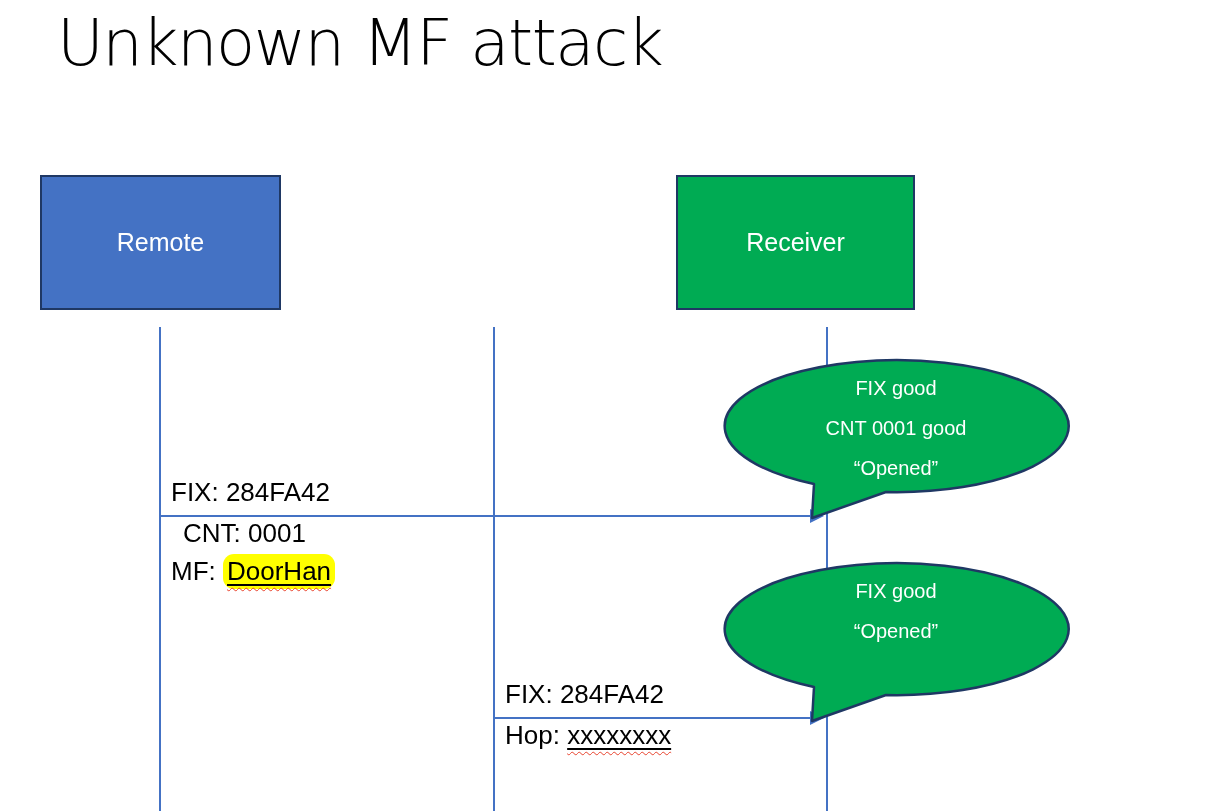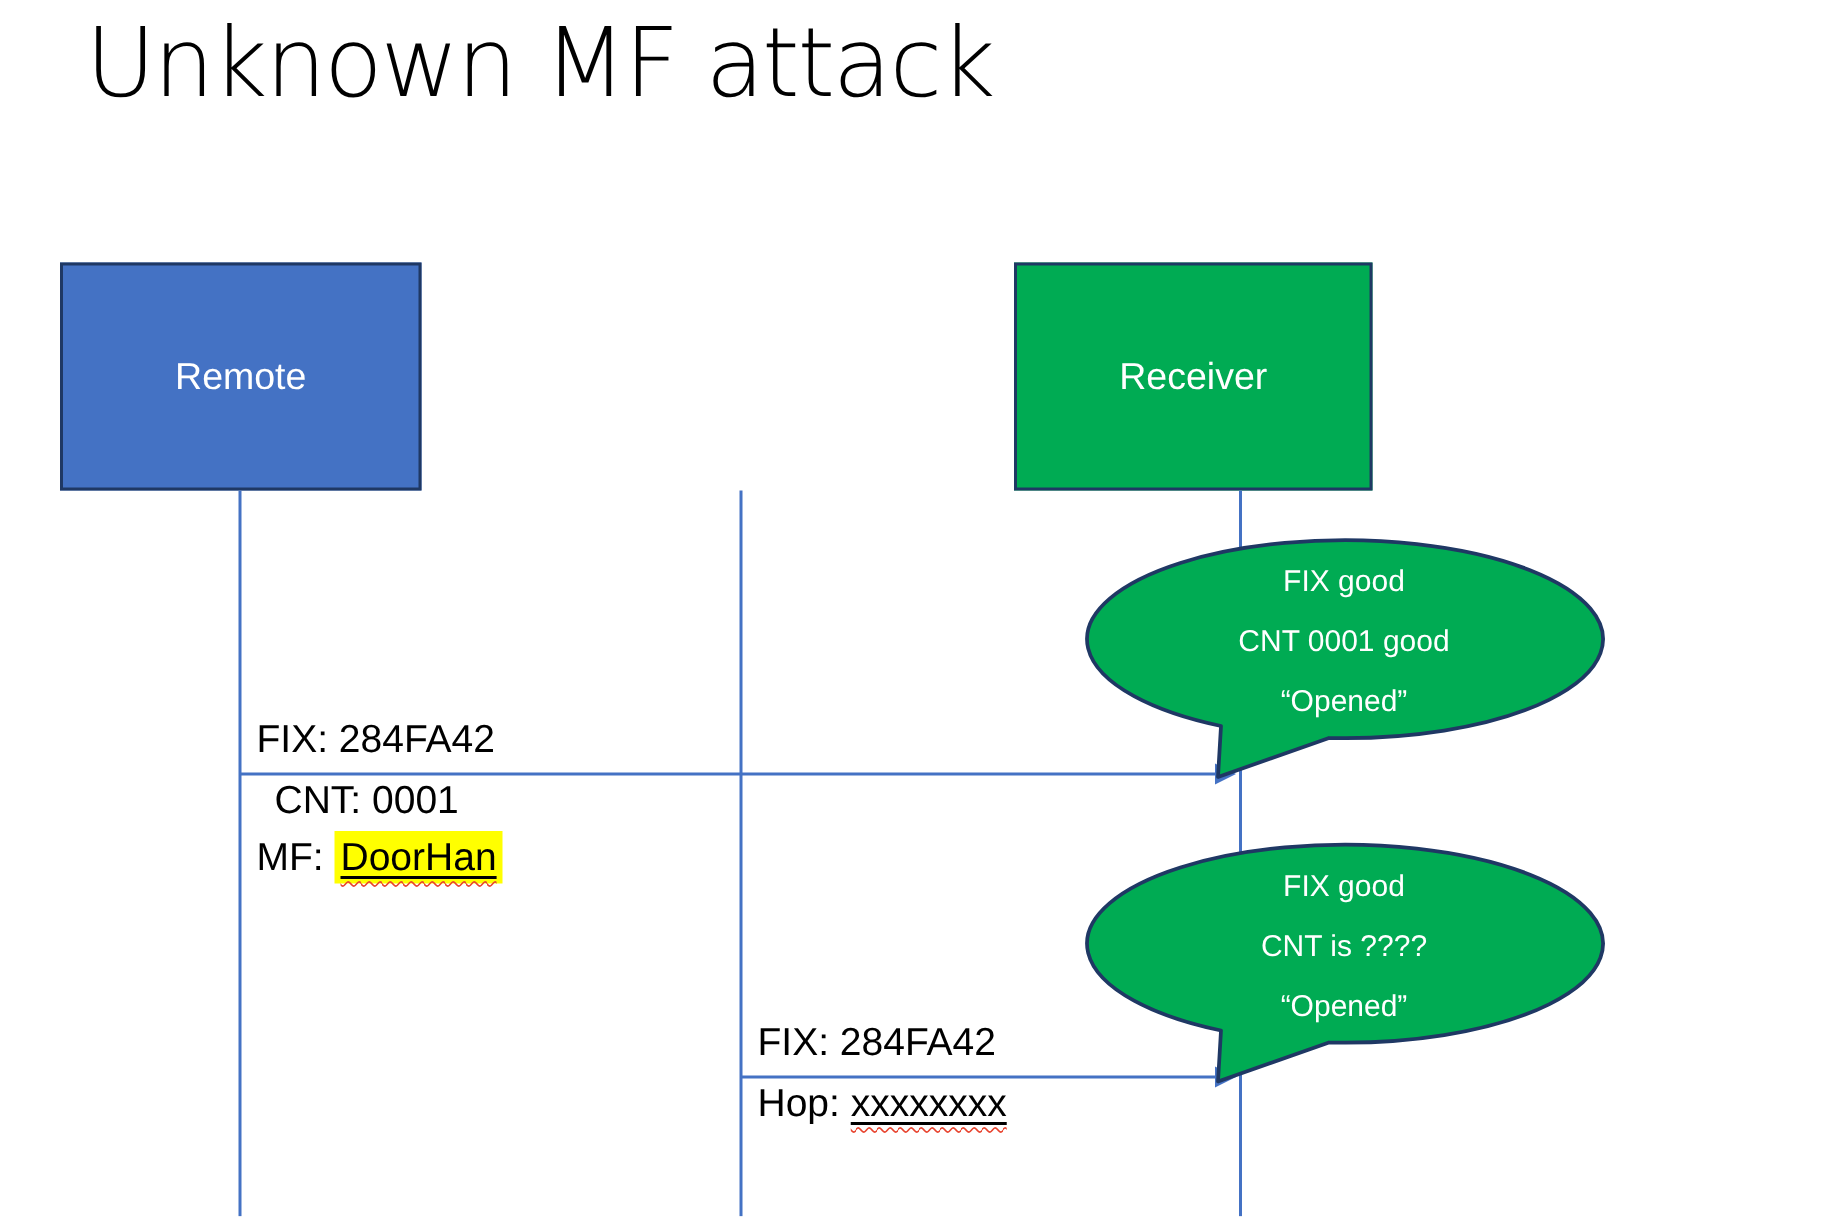--- a/index.html
+++ b/index.html
@@ -7,21 +7,21 @@
     position:relative;width:1216px;height:811px;background:#ffffff;
     overflow:hidden;font-family:"Liberation Sans",sans-serif;
   }
   .title{
     position:absolute;left:57px;top:6px;margin:0;
     font-family:"DejaVu Sans","Liberation Sans",sans-serif;
     font-weight:200;font-size:64px;letter-spacing:-1.5px;color:#000;
     white-space:nowrap;
   }
   .actor{
-    position:absolute;top:175px;height:152px;
+    position:absolute;top:175px;height:135px;
     border:2px solid #1F3864;box-sizing:border-box;
     display:flex;align-items:center;justify-content:center;
     color:#fff;font-size:25px;
   }
   .actor-remote{left:40px;width:241px;}
   .actor-flipper{left:374px;width:240px;}
   .actor-receiver{left:676px;width:239px;}
   .lifeline{
     position:absolute;top:327px;height:484px;width:2px;z-index:1;
   }
@@ -71,21 +71,21 @@
   <div class="arrow-line" style="left: 160px; top: 515px; width: 652px; background-color: rgb(68, 114, 196);"></div>
   <div class="arrow-head" style="left: 810px; top: 509px; border-left-color: rgb(68, 114, 196);"></div>
 
   <div class="msg-line" style="left:171px;top:477px;">
     <span>FIX: 284FA42</span>
   </div>
   <div class="msg-line" style="left:171px;top:518px;margin-left:12px;">
     <span>CNT: 0001</span>
   </div>
   <div class="msg-line" style="left:171px;top:556px;">
-    <span>MF: </span><span class="hl u-solid" style="background-color: rgb(255, 255, 0);"><span class="u-wavy">DoorHan</span></span>
+    <span>MF: </span><span class="hl u-solid" style="background-color: rgb(255, 255, 0); border-radius: 11px;"><span class="u-wavy">DoorHan</span></span>
   </div>
 
   <div class="arrow-line" style="left: 494px; top: 717px; width: 318px; background-color: rgb(68, 114, 196);"></div>
   <div class="arrow-head" style="left: 810px; top: 711px; border-left-color: rgb(68, 114, 196);"></div>
 
   <div class="msg-line" style="left:505px;top:679px;">
     <span>FIX: 284FA42</span>
   </div>
   <div class="msg-line" style="left:505px;top:720px;">
     <span>Hop: </span><span class="u-solid"><span class="u-wavy">xxxxxxxx</span></span>
@@ -98,17 +98,16 @@
     <div>FIX good</div>
     <div>CNT 0001 good</div>
     <div>“Opened”</div>
   </div>
 
   <svg class="bubble-svg" style="left:720px;top:561px;" viewBox="0 0 352 166">
     <path d="M 166 134 A 172 66 0 1 0 94 126 L 92 160 Z" stroke-width="2.5" stroke-linejoin="round" style="stroke: rgb(31, 56, 100); fill: rgb(0, 171, 83);"></path>
   </svg>
   <div class="bubble-text" style="left:720px;top:571px;">
     <div>FIX good</div>
-    <div>CNT is ????</div>
     <div>“Opened”</div>
   </div>
 
 </div>
 
 </body></html>

